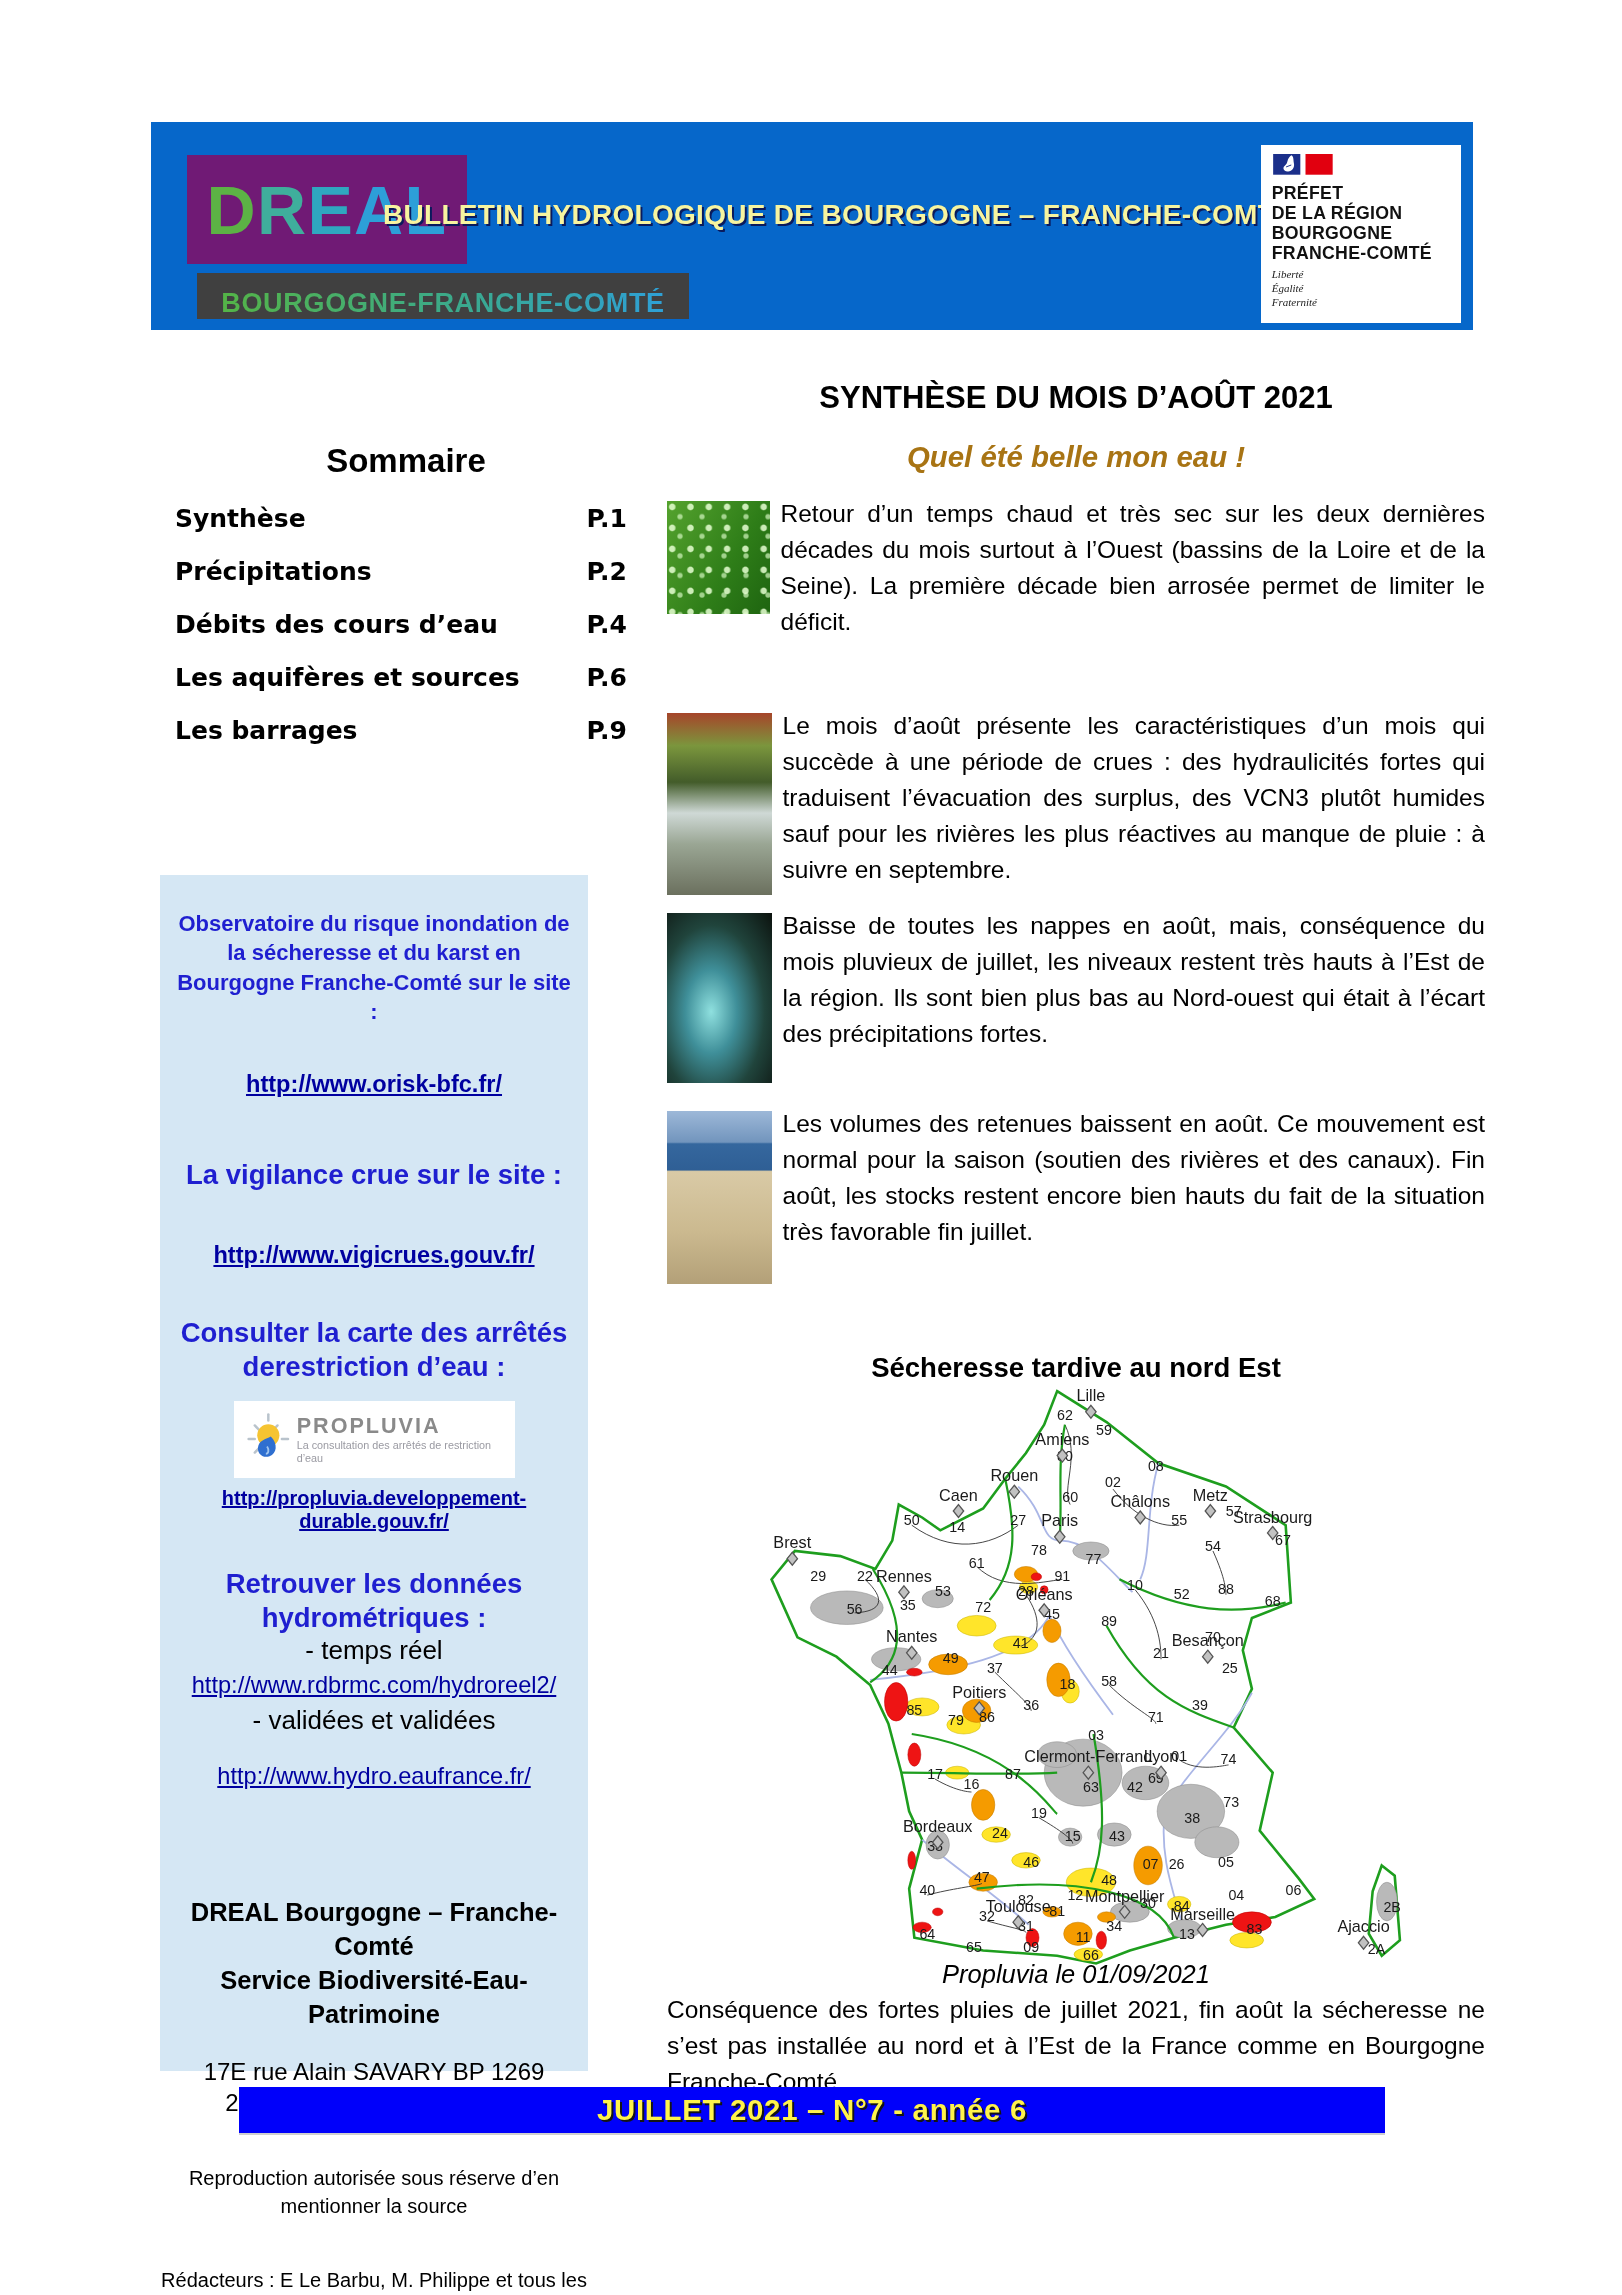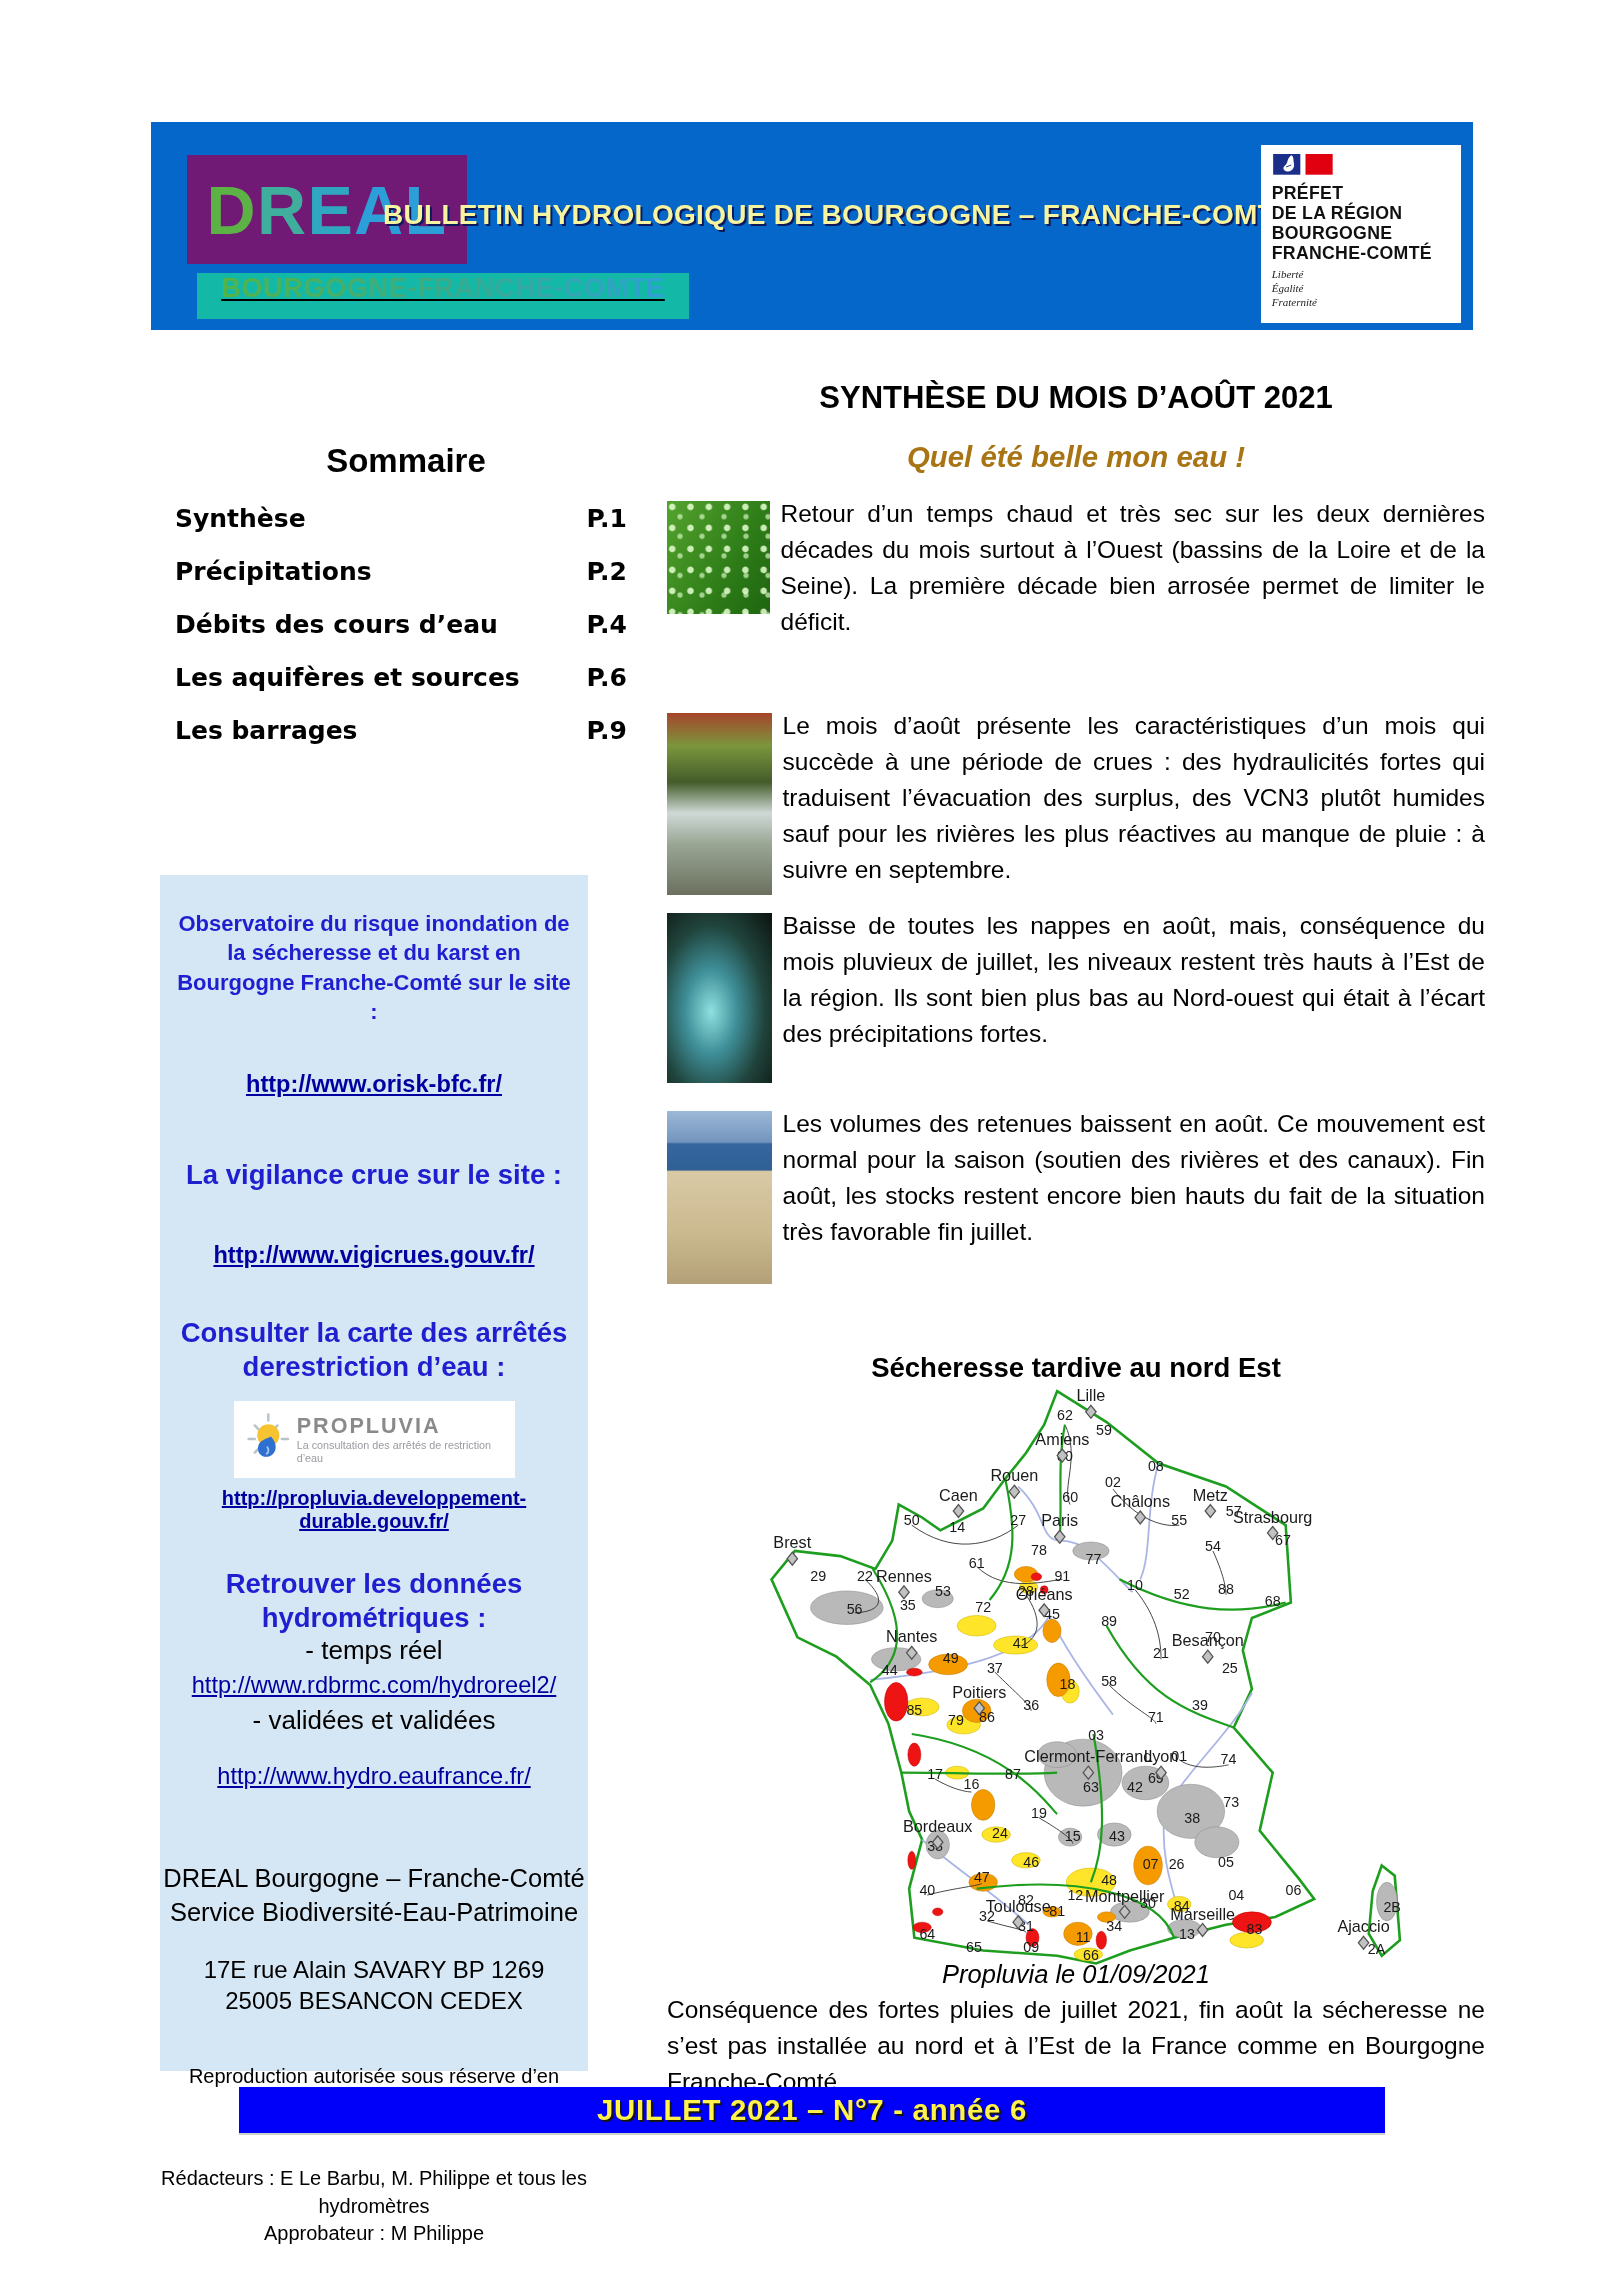--- a/index.html
+++ b/index.html
@@ -5,22 +5,22 @@
   html,body{margin:0;padding:0;background:#fff;}
   .page{position:relative;width:1623px;height:2295px;background:#fff;overflow:hidden;
         font-family:"Liberation Sans",sans-serif;color:#000;}
   
   .hdr-band{position:absolute;left:151px;top:122px;width:1322px;height:208px;background:#0667CA;}
   .dreal-box{position:absolute;left:36px;top:33px;width:280px;height:109px;background:#701a75;
              display:flex;align-items:center;justify-content:center;}
   .dreal-box span{font-size:68px;font-weight:bold;letter-spacing:1.3px;line-height:1;}
   .hdr-title{position:absolute;left:232px;top:77px;font-size:28px;font-weight:bold;color:#F7F49F;
              white-space:nowrap;text-shadow:2px 2px 0 #0a1a5c;letter-spacing:0.3px;}
-  .hdr-sub{position:absolute;left:46px;top:151px;width:492px;height:46px;background:#14b8a6;
-           display:flex;align-items:flex-start;justify-content:center;text-decoration:underline;}
+  .hdr-sub{position:absolute;left:46px;top:151px;width:492px;height:46px;background:#404040;
+           display:flex;align-items:flex-end;justify-content:center;}
   .hdr-sub span{font-size:27px;font-weight:bold;letter-spacing:0.7px;
            background:linear-gradient(90deg,#54b447 0%,#3aa98e 55%,#2ea0d6 100%);
            -webkit-background-clip:text;background-clip:text;color:#44ab62;
            -webkit-text-fill-color:transparent;}
   .prefet-box{position:absolute;right:11.8px;top:23px;width:200px;height:178px;background:#fff;
               padding:6.5px 0 0 10.5px;box-sizing:border-box;}
   .prefet-box .flag{display:block;margin:2.6px 0 6.5px 1.3px;}
   .prefet-line{font-size:17.7px;font-weight:bold;line-height:20px;color:#111;letter-spacing:0.3px;}
   .motto{font-family:"Liberation Serif",serif;font-style:italic;font-size:11px;line-height:13.7px;color:#222;margin-top:5.9px;}
   
@@ -427,21 +427,21 @@
         <div class="nm">PROPLUVIA</div>
         <div class="tg">La consultation des arrêtés de restriction d’eau</div>
       </div>
     </div>
     <a class="lnk" style="display:block;margin-top:9.2px;font-size:20px;font-weight:bold">http://propluvia.developpement-durable.gouv.fr/</a>
     <div class="sb-h big" style="margin-top:34px">Retrouver les données hydrométriques :</div>
     <div class="sb-black">- temps réel</div>
     <a class="lnk sb-link2">http://www.rdbrmc.com/hydroreel2/</a>
     <div class="sb-black" style="margin-top:5.2px">- validées et validées</div>
     <a class="lnk sb-link2" style="margin-top:27.5px">http://www.hydro.eaufrance.fr/</a>
-    <div style="margin-top:71px;font-size:25.5px;font-weight:normal;line-height:34px">
+    <div style="margin-top:105px;font-size:25.5px;font-weight:bold;line-height:34px">
       <div>DREAL Bourgogne – Franche-Comté</div>
       <div>Service Biodiversité-Eau-Patrimoine</div>
     </div>
     <div class="addr" style="margin-top:25px">
       <div>17E rue Alain SAVARY BP 1269</div>
       <div>25005 BESANCON CEDEX</div>
     </div>
     <div class="small" style="margin-top:47px">
       <div>Reproduction autorisée sous réserve d’en</div>
       <div>mentionner la source</div>

